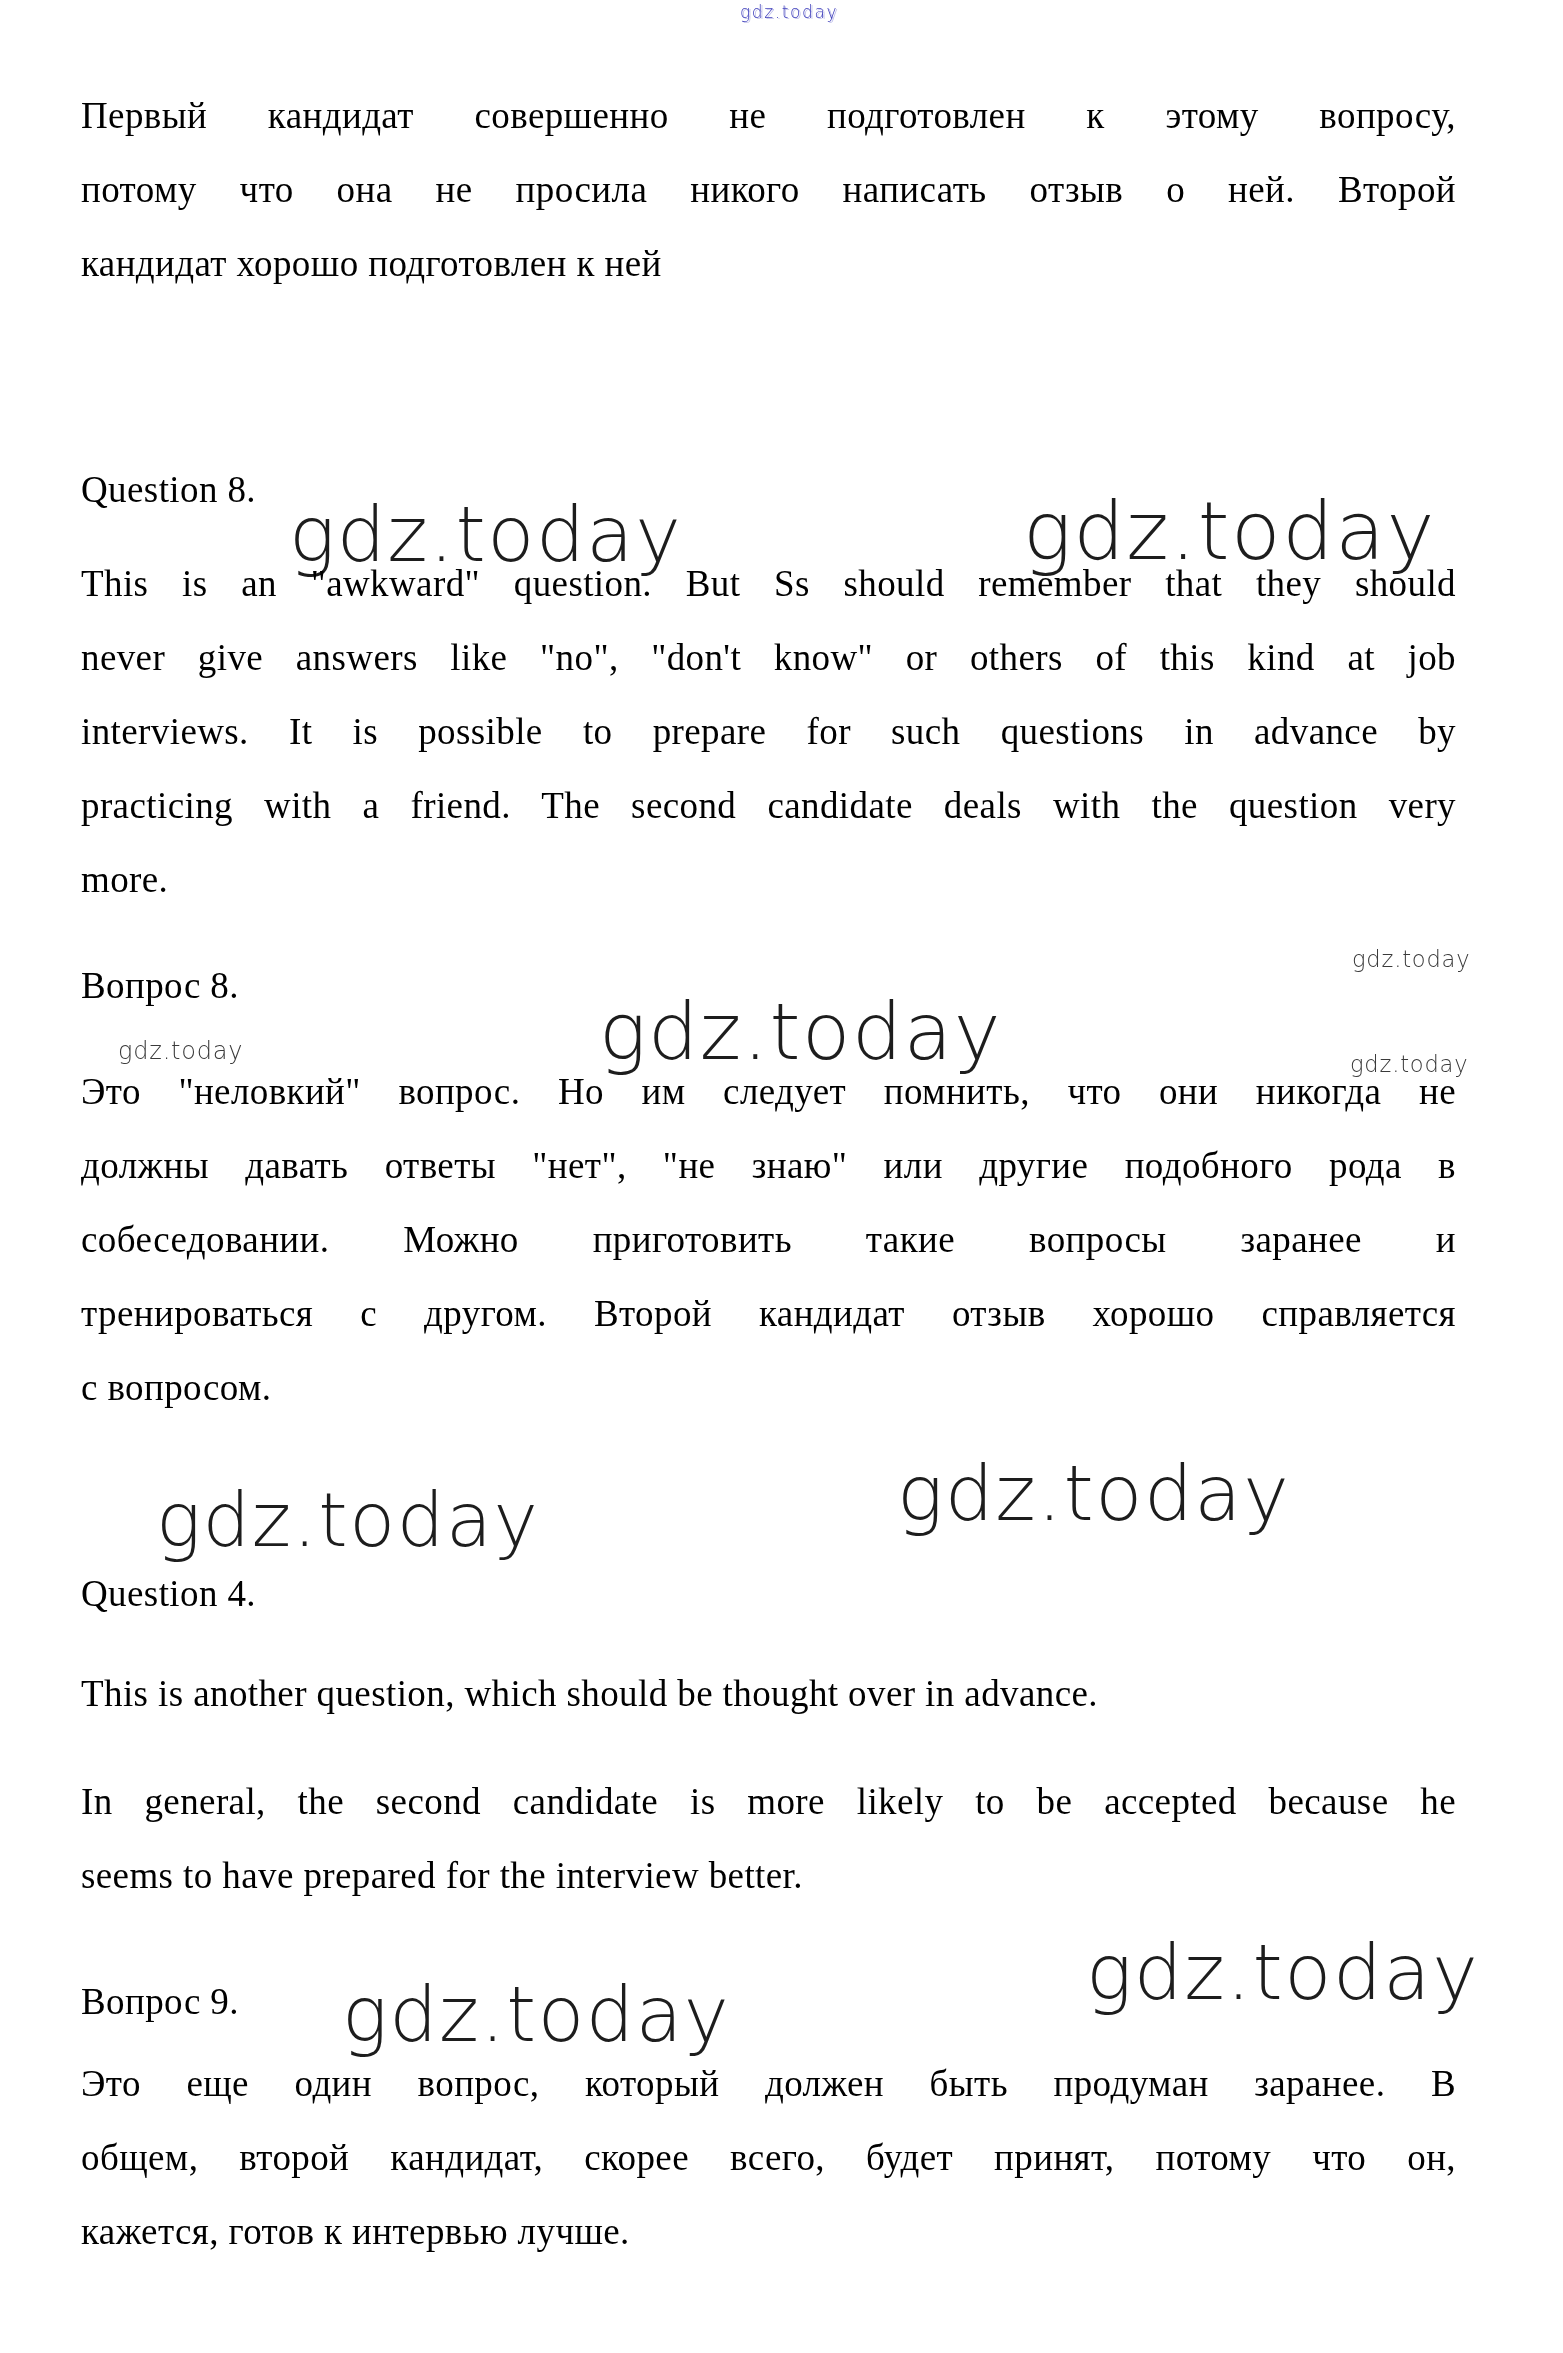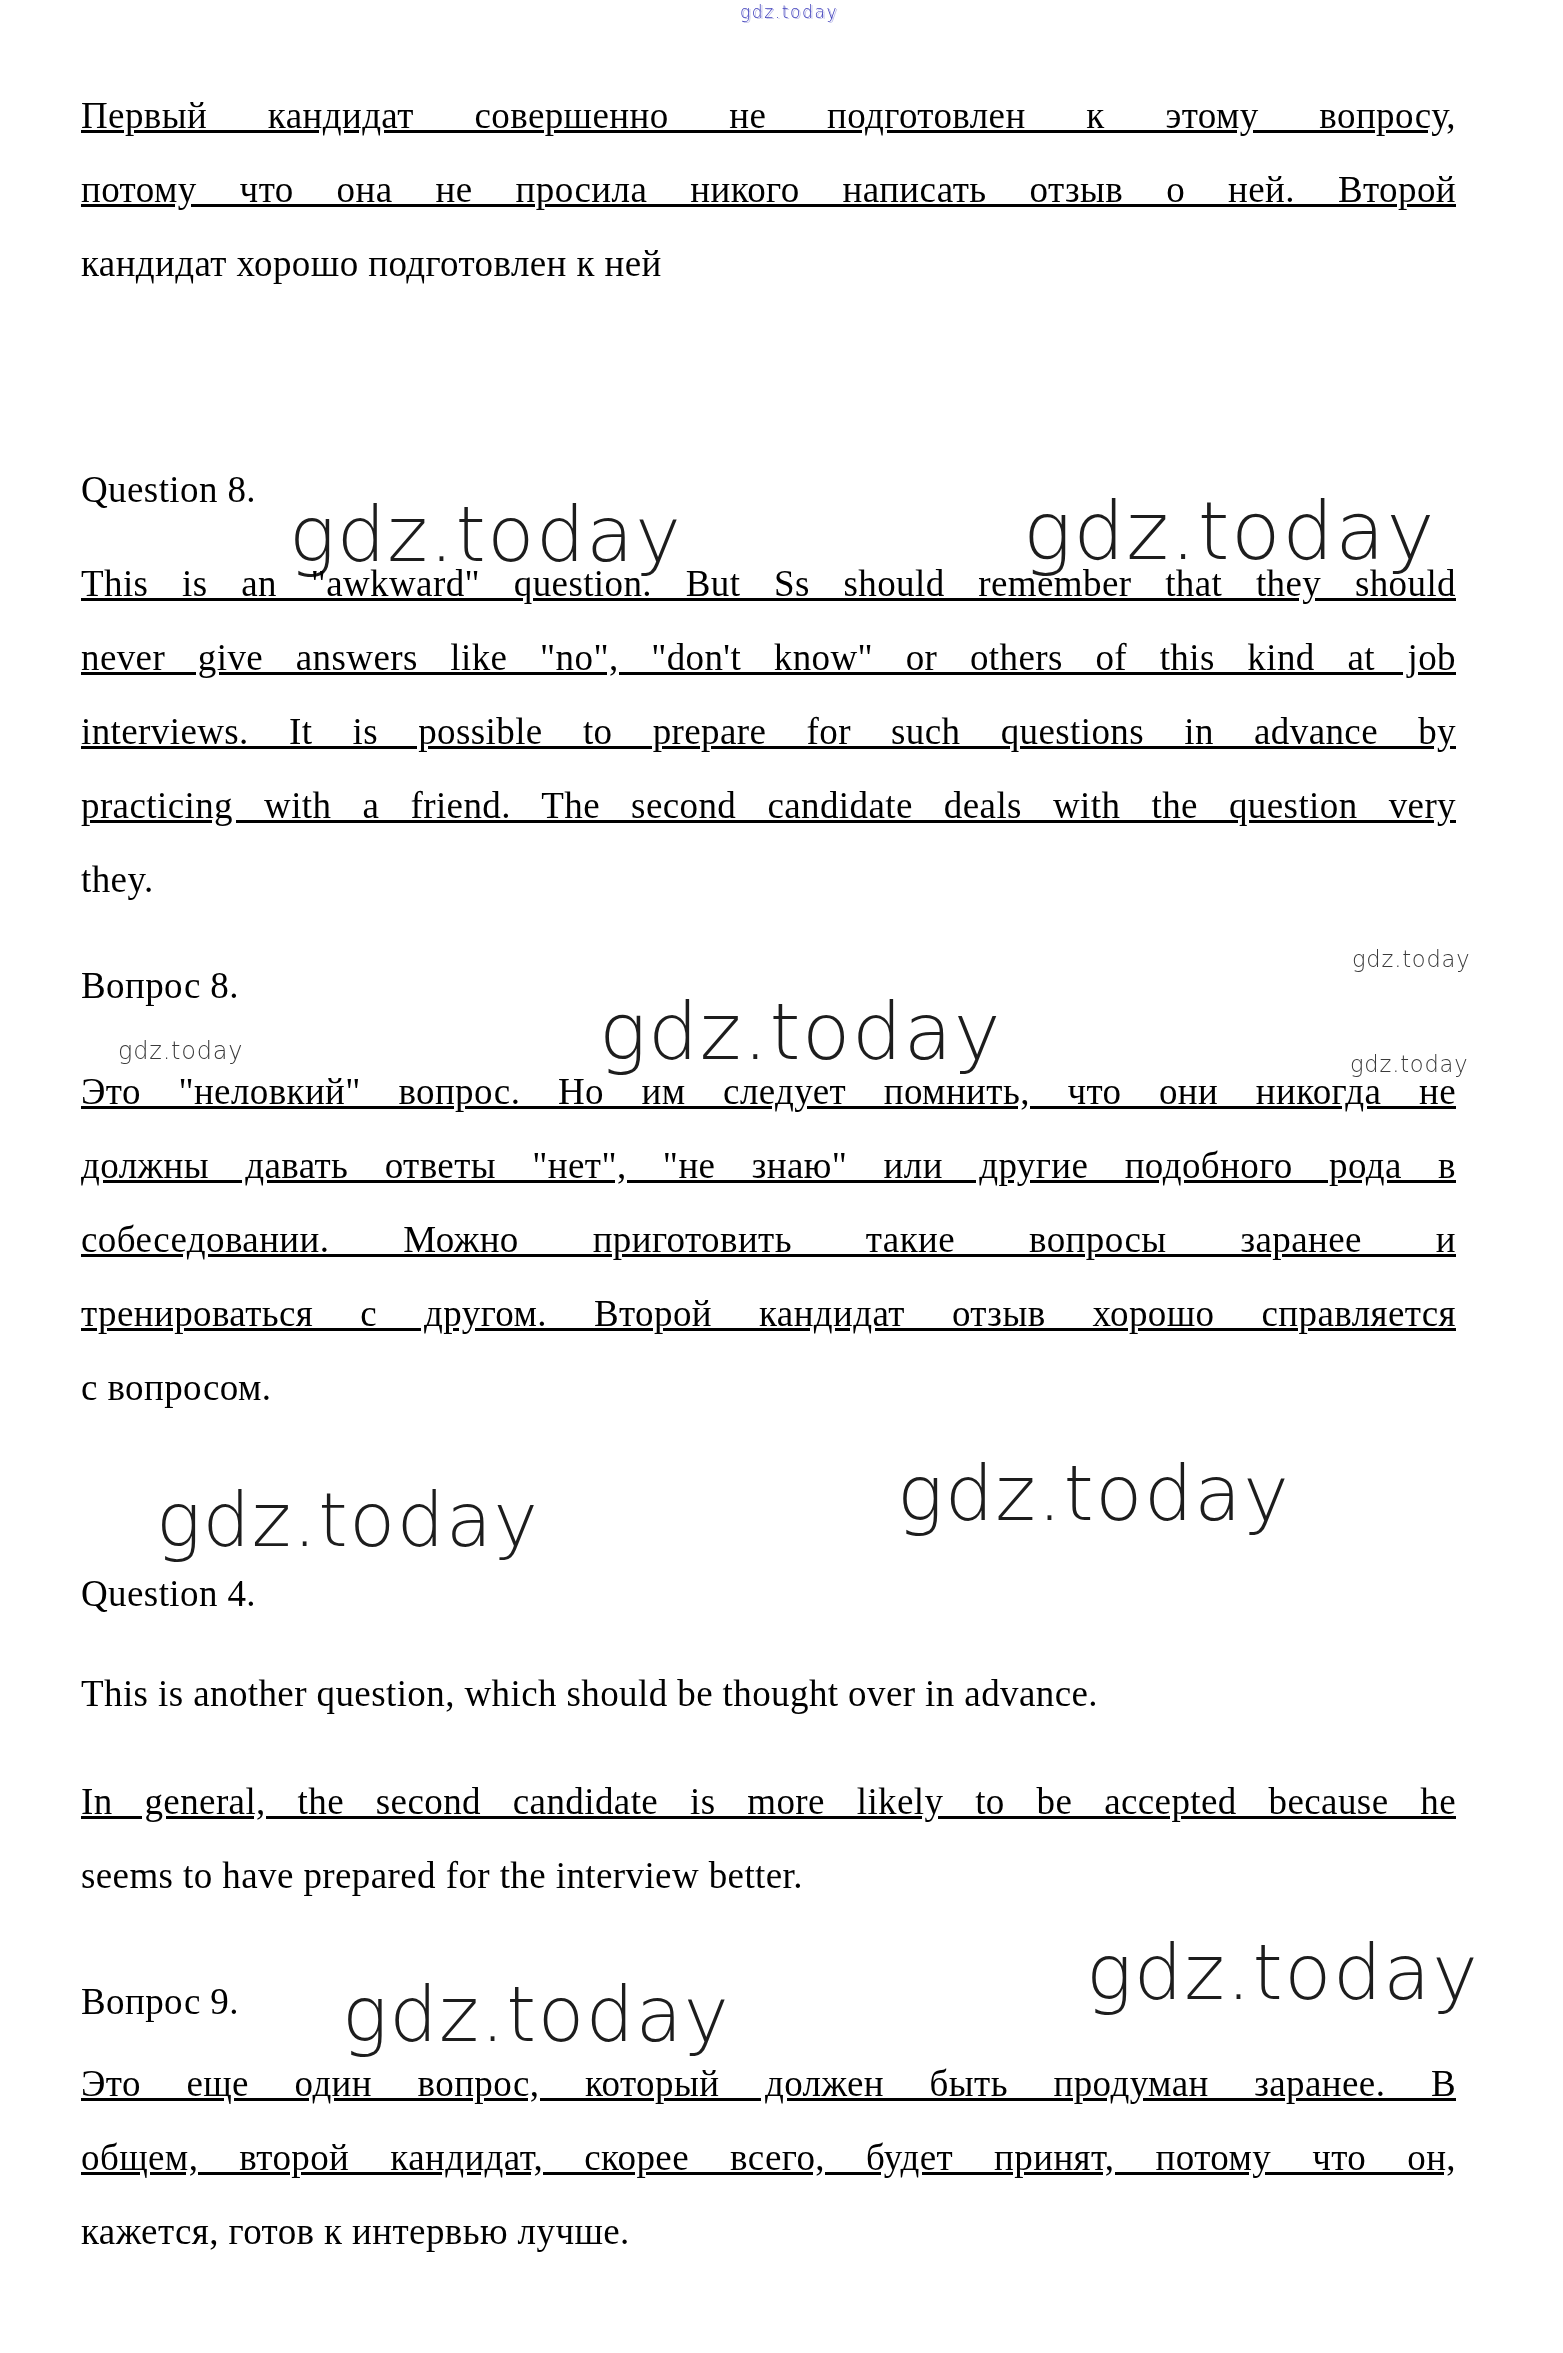--- a/index.html
+++ b/index.html
@@ -18,21 +18,21 @@
   .para {
     position: absolute;
     left: 81px;
     width: 1375px;
     font-size: 37px;
     line-height: 74px;
     letter-spacing: 0.4px;
     white-space: normal;
   }
   .para .tline { text-align: justify; }
-  .para .tline:not(:last-child) { text-align-last: justify; text-decoration: underline; }
+  .para .tline:not(:last-child) { text-align-last: justify; }
 
   .heading {
     position: absolute;
     left: 81px;
     font-size: 37px;
     line-height: 48px;
     letter-spacing: 0.4px;
     white-space: nowrap;
   }
 
@@ -91,21 +91,21 @@
   <div class="heading h-q8">Question 8.</div>
 
   <span class="wm w2">gdz.today</span>
   <span class="wm w3">gdz.today</span>
 
   <div class="para p2">
       <div class="tline">This is an "awkward" question. But Ss should remember that they should</div>
       <div class="tline">never give answers like "no", "don't know" or others of this kind at job</div>
       <div class="tline">interviews. It is possible to prepare for such questions in advance by</div>
       <div class="tline">practicing with a friend. The second candidate deals with the question very</div>
-      <div class="tline">they.</div>
+      <div class="tline">more.</div>
     </div>
 
   <div class="heading h-v8">Вопрос 8.</div>
 
   <span class="wm wm-small w4">gdz.today</span>
   <span class="wm w5">gdz.today</span>
   <span class="wm wm-small w6">gdz.today</span>
   <span class="wm wm-small w7">gdz.today</span>
 
   <div class="para p3">

